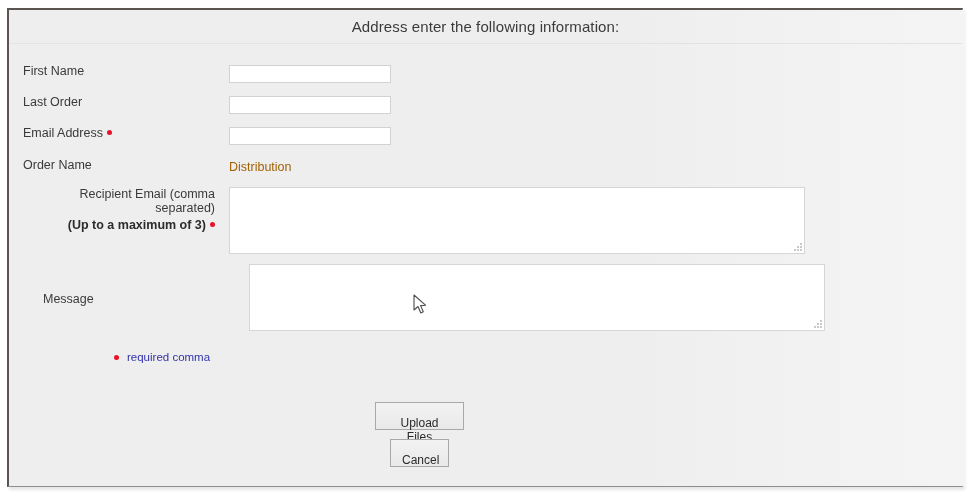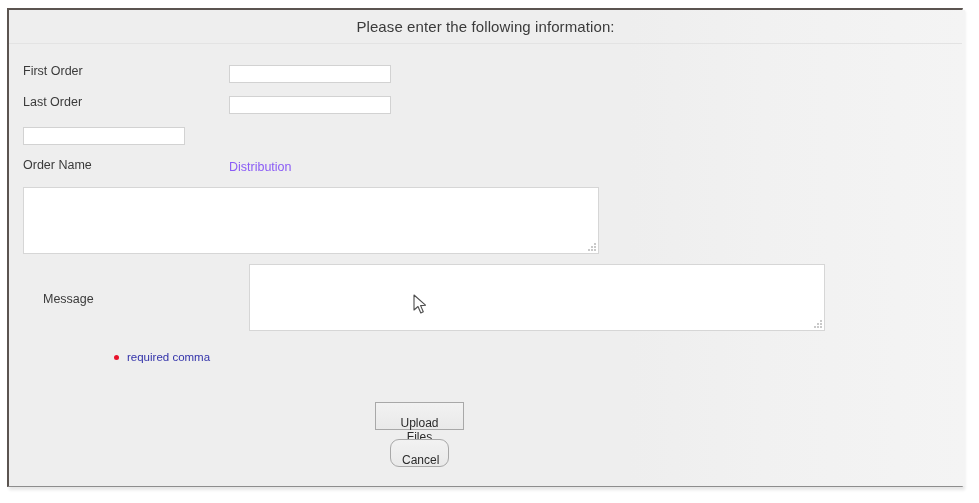--- a/index.html
+++ b/index.html
@@ -106,21 +106,21 @@
     box-sizing: border-box;
     font-family: "Liberation Sans", sans-serif;
     font-size: 12px;
     padding: 1px 3px;
     color: #222;
     outline: none;
   }
 
   .static-value {
     font-size: 12.5px;
-    color: #8b5cf6;
+    color: #a16207;
     line-height: 18px;
   }
 
   .textarea-wrap {
     position: relative;
     width: 576px;
     height: 67px;
   }
   .textarea {
     width: 576px;
@@ -202,21 +202,20 @@
     top: 392px;
     width: 89px;
     height: 21px;
   }
   .btn-cancel {
     position: absolute;
     left: 381px;
     top: 429px;
     width: 59px;
     height: 21px;
-    border-radius: 9px;
   }
 
   
   .cursor {
     position: absolute;
     left: 413px;
     top: 294px;
     width: 14px;
     height: 21px;
     pointer-events: none;
@@ -225,59 +224,66 @@
 </head>
 <body>
 
 <div id="page">
 
   <div class="window">
 
     <div class="bg-band"></div>
 
     <div class="title-bar">
-      <div class="title-text">Please enter the following information:</div>
+      <div class="title-text">Address enter the following information:</div>
     </div>
 
     <div class="form">
 
       <div class="row" style="margin-top:20px;">
         <div class="label-cell">
-          <span>First Order</span>
+          <span>First Name</span>
         </div>
         <div class="field-cell">
           <input class="text-input" type="text" value="" style="">
         </div>
       </div>
 
       <div class="row" style="margin-top:12px;">
         <div class="label-cell">
           <span>Last Order</span>
         </div>
         <div class="field-cell">
           <input class="text-input" type="text" value="" style="">
         </div>
       </div>
 
       <div class="row" style="margin-top:12px;">
+        <div class="label-cell">
+          <span>Email Address</span><span class="req-dot"></span>
+        </div>
         <div class="field-cell">
           <input class="text-input" type="text" value="" style="">
         </div>
       </div>
 
       <div class="row" style="margin-top:13px;">
         <div class="label-cell">
           <span>Order Name</span>
         </div>
         <div class="field-cell">
           <div class="static-value">Distribution</div>
         </div>
       </div>
 
       <div class="row" style="margin-top:11px;">
+        <div class="label-cell right">
+          <div>Recipient Email (comma separated)</div>
+          <div style="margin-top:3px;"><span class="bold-line">(Up to a maximum of 3)</span><span class="req-dot"></span></div>
+        </div>
         <div class="field-cell">
           <div class="textarea-wrap">
             <textarea class="textarea" style=""></textarea>
             <svg class="resize-grip" viewBox="0 0 9 9">
               <rect x="6" y="0" width="2" height="2" fill="#c9c9c9"></rect>
               <rect x="6" y="3" width="2" height="2" fill="#c9c9c9"></rect>
               <rect x="3" y="3" width="2" height="2" fill="#c9c9c9"></rect>
               <rect x="6" y="6" width="2" height="2" fill="#c9c9c9"></rect>
               <rect x="3" y="6" width="2" height="2" fill="#c9c9c9"></rect>
               <rect x="0" y="6" width="2" height="2" fill="#c9c9c9"></rect>

